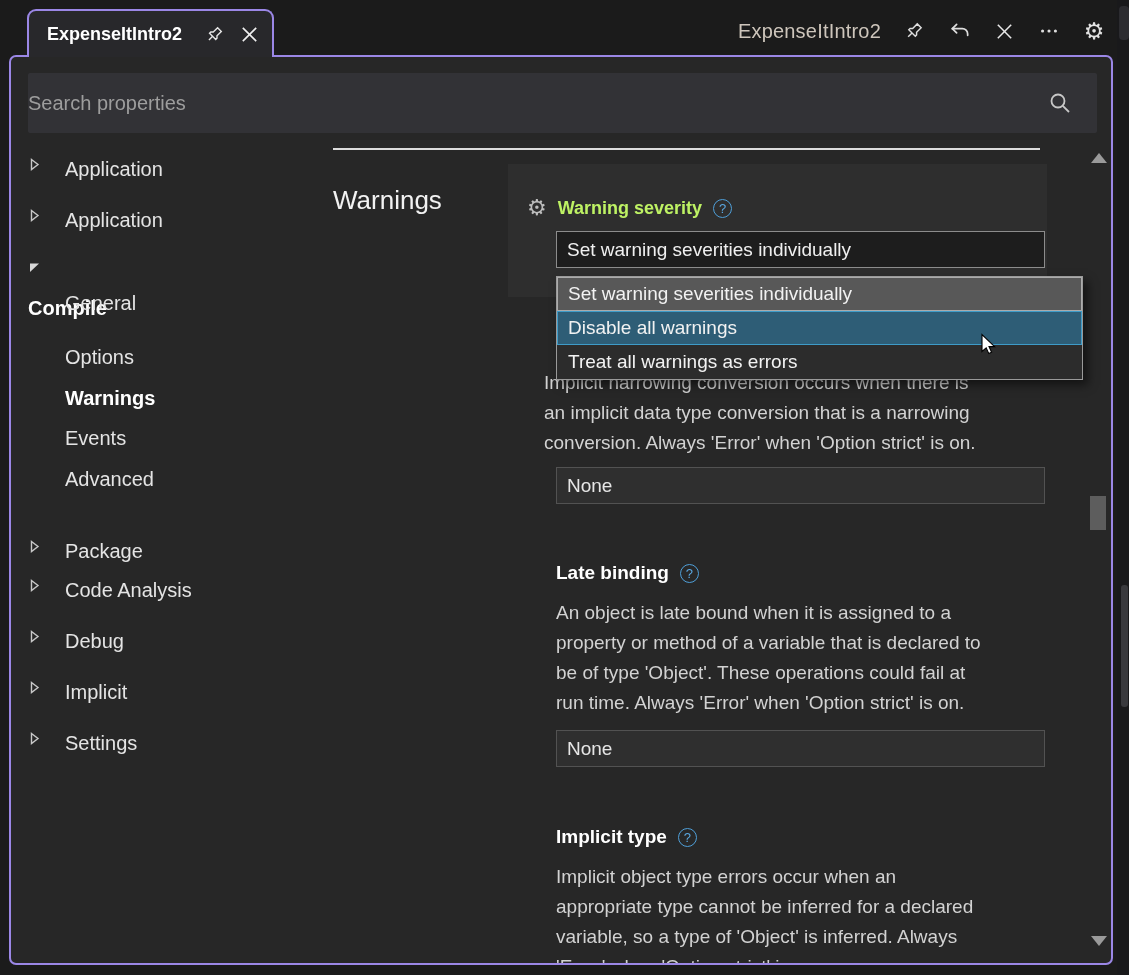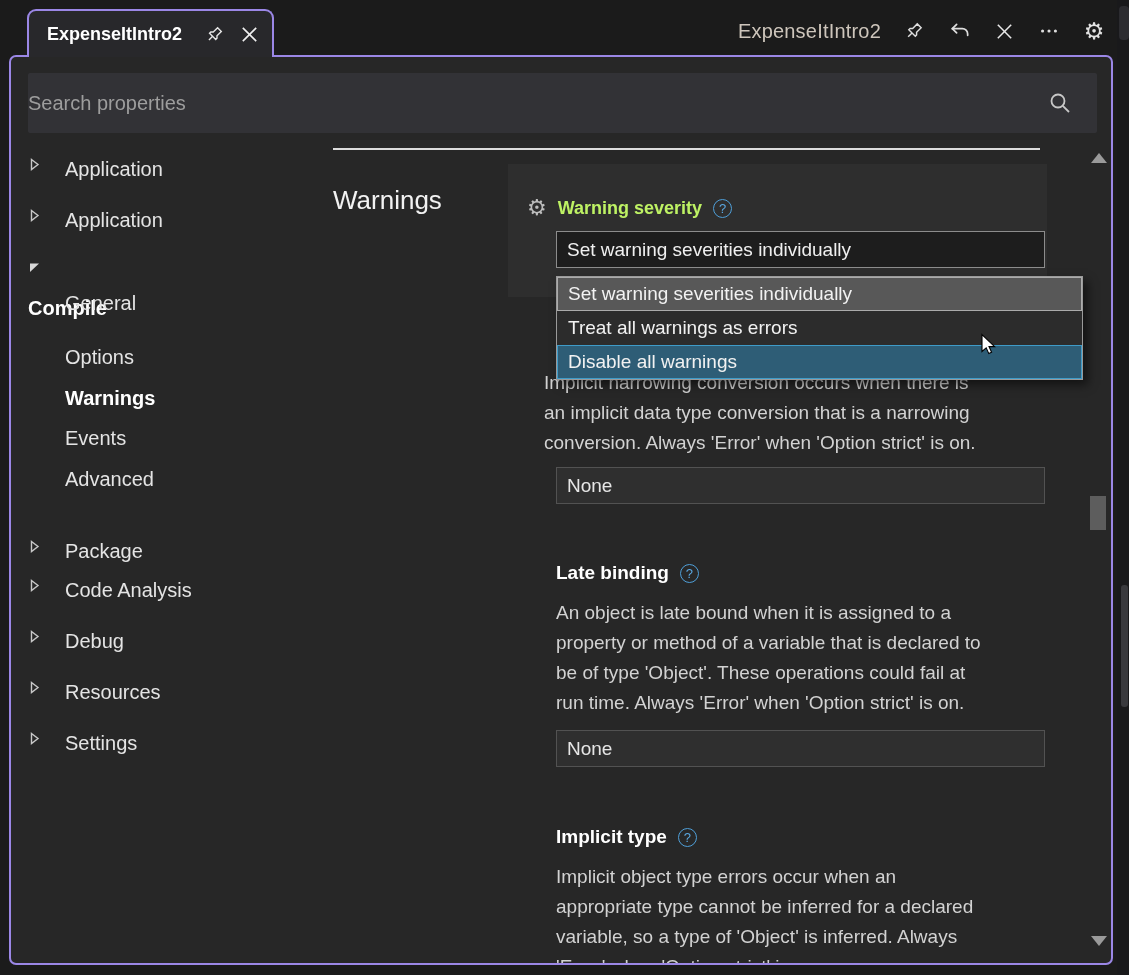--- a/index.html
+++ b/index.html
@@ -266,21 +266,21 @@
         </svg>
       </span>
       <span class="nav-label">Debug</span>
     </div>
     <div class="nav-item" style="top: 681px;">
       <span class="chev">
         <svg width="13" height="13" viewBox="0 0 13 13">
           <polygon points="3.5,1.5 10,6.5 3.5,11.5" fill="none" stroke="#c8c8c8" stroke-width="1.4"></polygon>
         </svg>
       </span>
-      <span class="nav-label">Resources</span>
+      <span class="nav-label">Implicit</span>
     </div>
     <div class="nav-item" style="top: 732px;">
       <span class="chev">
         <svg width="13" height="13" viewBox="0 0 13 13">
           <polygon points="3.5,1.5 10,6.5 3.5,11.5" fill="none" stroke="#c8c8c8" stroke-width="1.4"></polygon>
         </svg>
       </span>
       <span class="nav-label">Settings</span>
     </div>
   </nav>
@@ -295,22 +295,22 @@
   <span class="row-title">Warning severity</span>
   <span class="help-icon">?</span>
 </div>
 
 <div class="abs combo combo-main">
   <span>Set warning severities individually</span>
 </div>
 
 <div class="abs dd-list">
     <div class="dd-option selected">Set warning severities individually</div>
+    <div class="dd-option hover">Disable all warnings</div>
     <div class="dd-option normal">Treat all warnings as errors</div>
-    <div class="dd-option hover">Disable all warnings</div>
   </div>
 
 <div class="abs para para-narrowing">Implicit narrowing conversion occurs when there is
 an implicit data type conversion that is a narrowing
 conversion. Always 'Error' when 'Option strict' is on.</div>
 
 <div class="abs none-box none-1">
   <span>None</span>
 </div>
 

